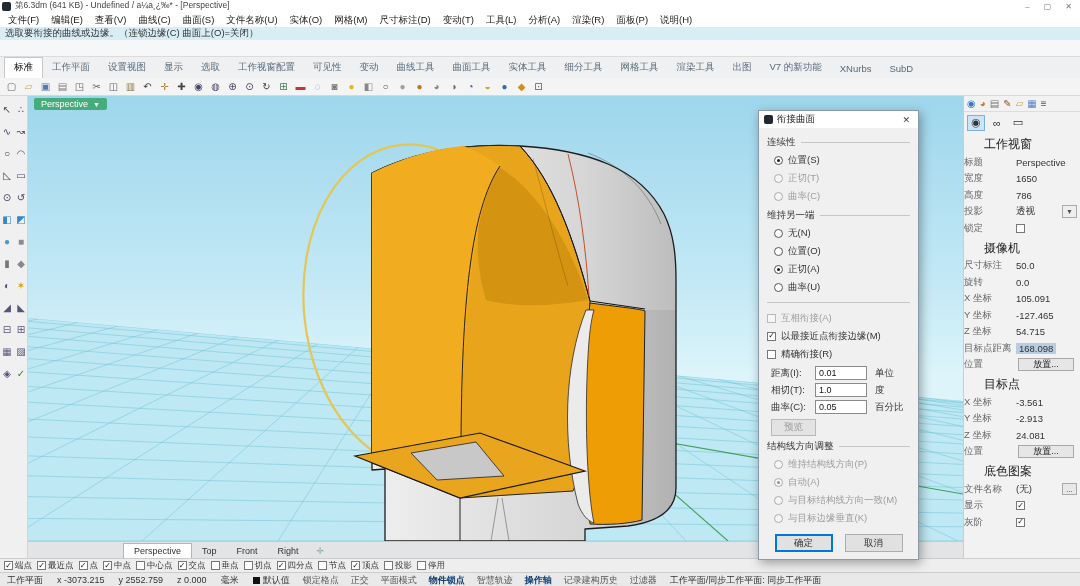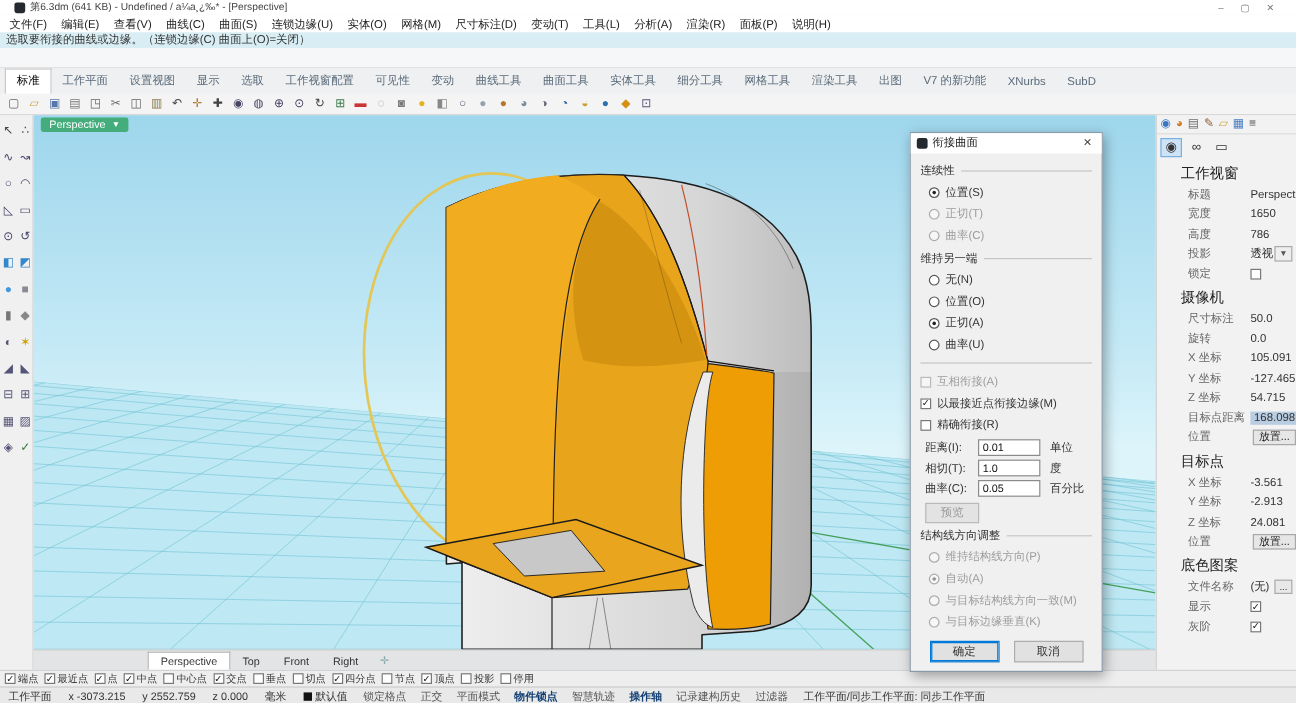--- a/index.html
+++ b/index.html
@@ -1,18 +1,18 @@
 <!DOCTYPE html>
 <html style="--accent: #0078d7; --vp-label-bg: #45ad7c;"><head>
 <meta charset="utf-8">
 <style>
 *{box-sizing:border-box;margin:0;padding:0}
 html,body{width:1080px;height:586px;overflow:hidden}
 body{font-family:"Liberation Sans","DejaVu Sans",sans-serif;background:#f0f0f0;position:relative;font-size:11px;color:#333}
-.titlebar{height:12px;background:#fff;display:flex;align-items:center;padding:0 12px;font-size:8.5px;color:#444}
+.titlebar{height:12px;background:#fff;display:flex;align-items:center;padding:0 2px;font-size:8.5px;color:#444}
 .app-icon{width:9px;height:9px;background:#23292e;border-radius:2px;margin-right:4px;flex:none}
 .win-btns{margin-left:auto;display:flex;gap:14px;color:#777;font-size:8px;padding-right:6px}
 .menubar{height:15px;background:#fff;display:flex;align-items:flex-end;padding-left:2px;font-size:9.5px;color:#222}
 .menubar span{padding:0 6px}
 .cmd1{height:13px;background:#d9eef4;font-size:9.5px;display:flex;align-items:center;padding-left:5px;color:#333}
 .cmd2{height:17px;background:#f6f7f8;border-bottom:1px solid #dcdcdc}
 .tabbar{height:21px;background:#eef0f1;display:flex;align-items:flex-end;padding-left:4px;font-size:9.5px;color:#5a6a7a}
 .tab{padding:3px 9px 4px;white-space:nowrap}
 .tab.active{background:#fff;border:1px solid #c8c8c8;border-bottom:none;color:#000}
 .iconsrow{height:18px;background:#f4f4f4;border-bottom:1px solid #d8d8d8;display:flex;align-items:center;padding-left:3px}
@@ -29,21 +29,21 @@
 .vptab{padding:2px 10px;white-space:nowrap}
 .vptab.active{background:#fff;border:1px solid #b5b5b5;border-bottom:none}
 .vp-plus{margin-left:8px;color:#8aa;font-size:9px;padding-bottom:2px}
 .rightpanel{width:117px;background:#f2f2f2;border-left:1px solid #ccc;font-size:9.5px;overflow:hidden}
 .pr-tabs{height:16px;display:flex;gap:4px;align-items:center;padding:2px 3px;border-bottom:1px solid #ddd}
 .pr-tabs span{font-size:10px}
 .pr-obj{height:21px;display:flex;gap:3px;align-items:center;padding:2px 3px}
 .pr-objicon{width:18px;height:16px;display:flex;align-items:center;justify-content:center;font-size:11px;color:#333;border:1px solid transparent}
 .pr-objicon.sel{background:#cfe3f7;border:1px solid #7ab0e0}
 .sec-h{color:#222;padding:3px 0 1px 20px;font-size:12px}
-.prow{display:flex;align-items:center;height:16.5px;padding-left:26px;color:#666}
+.prow{display:flex;align-items:center;height:16.5px;padding-left:0;color:#666}
 .plabel{width:52px;flex:none;white-space:nowrap;overflow:hidden}
 .pval{color:#333;white-space:nowrap}
 .pval.hl{background:#b9cde2;padding:0 3px}
 .pbtn{margin-left:2px;width:56px;height:13px;background:#e6e6e6;border:1px solid #a8a8a8;text-align:center;font-size:9px;color:#222;line-height:11px}
 .ddbtn{margin-left:auto;margin-right:3px;width:15px;height:13px;border:1px solid #aaa;background:#eee;font-size:7px;display:flex;align-items:center;justify-content:center;color:#555}
 .dots-btn{margin-left:auto;margin-right:3px;width:15px;height:12px;border:1px solid #aaa;background:#e8e8e8;font-size:8px;display:flex;align-items:center;justify-content:center;color:#333}
 .cb{width:9px;height:9px;border:1px solid #777;background:#fff;display:inline-flex;align-items:center;justify-content:center;font-size:8px;color:#111;flex:none;line-height:1}
 .osnap{height:14px;background:#eee;border-top:1px solid #ccc;display:flex;align-items:center;padding-left:4px;gap:5px;font-size:8.5px;color:#333}
 .os-item{display:flex;align-items:center;gap:2px;white-space:nowrap}
 .statusbar{height:15px;background:#e9e9e9;border-top:1px solid #ccc;display:flex;align-items:center;font-size:9px;color:#333}
@@ -83,21 +83,21 @@
     <span>▢</span>
     <span>✕</span>
   </span>
 </div>
 <div class="menubar" id="menubar">
     <span>文件(F)</span>
     <span>编辑(E)</span>
     <span>查看(V)</span>
     <span>曲线(C)</span>
     <span>曲面(S)</span>
-    <span>连锁边缘(U)</span>
+    <span>文件名称(U)</span>
     <span>实体(O)</span>
     <span>网格(M)</span>
     <span>尺寸标注(D)</span>
     <span>变动(T)</span>
     <span>工具(L)</span>
     <span>分析(A)</span>
     <span>渲染(R)</span>
     <span>面板(P)</span>
     <span>说明(H)</span>
   </div>

